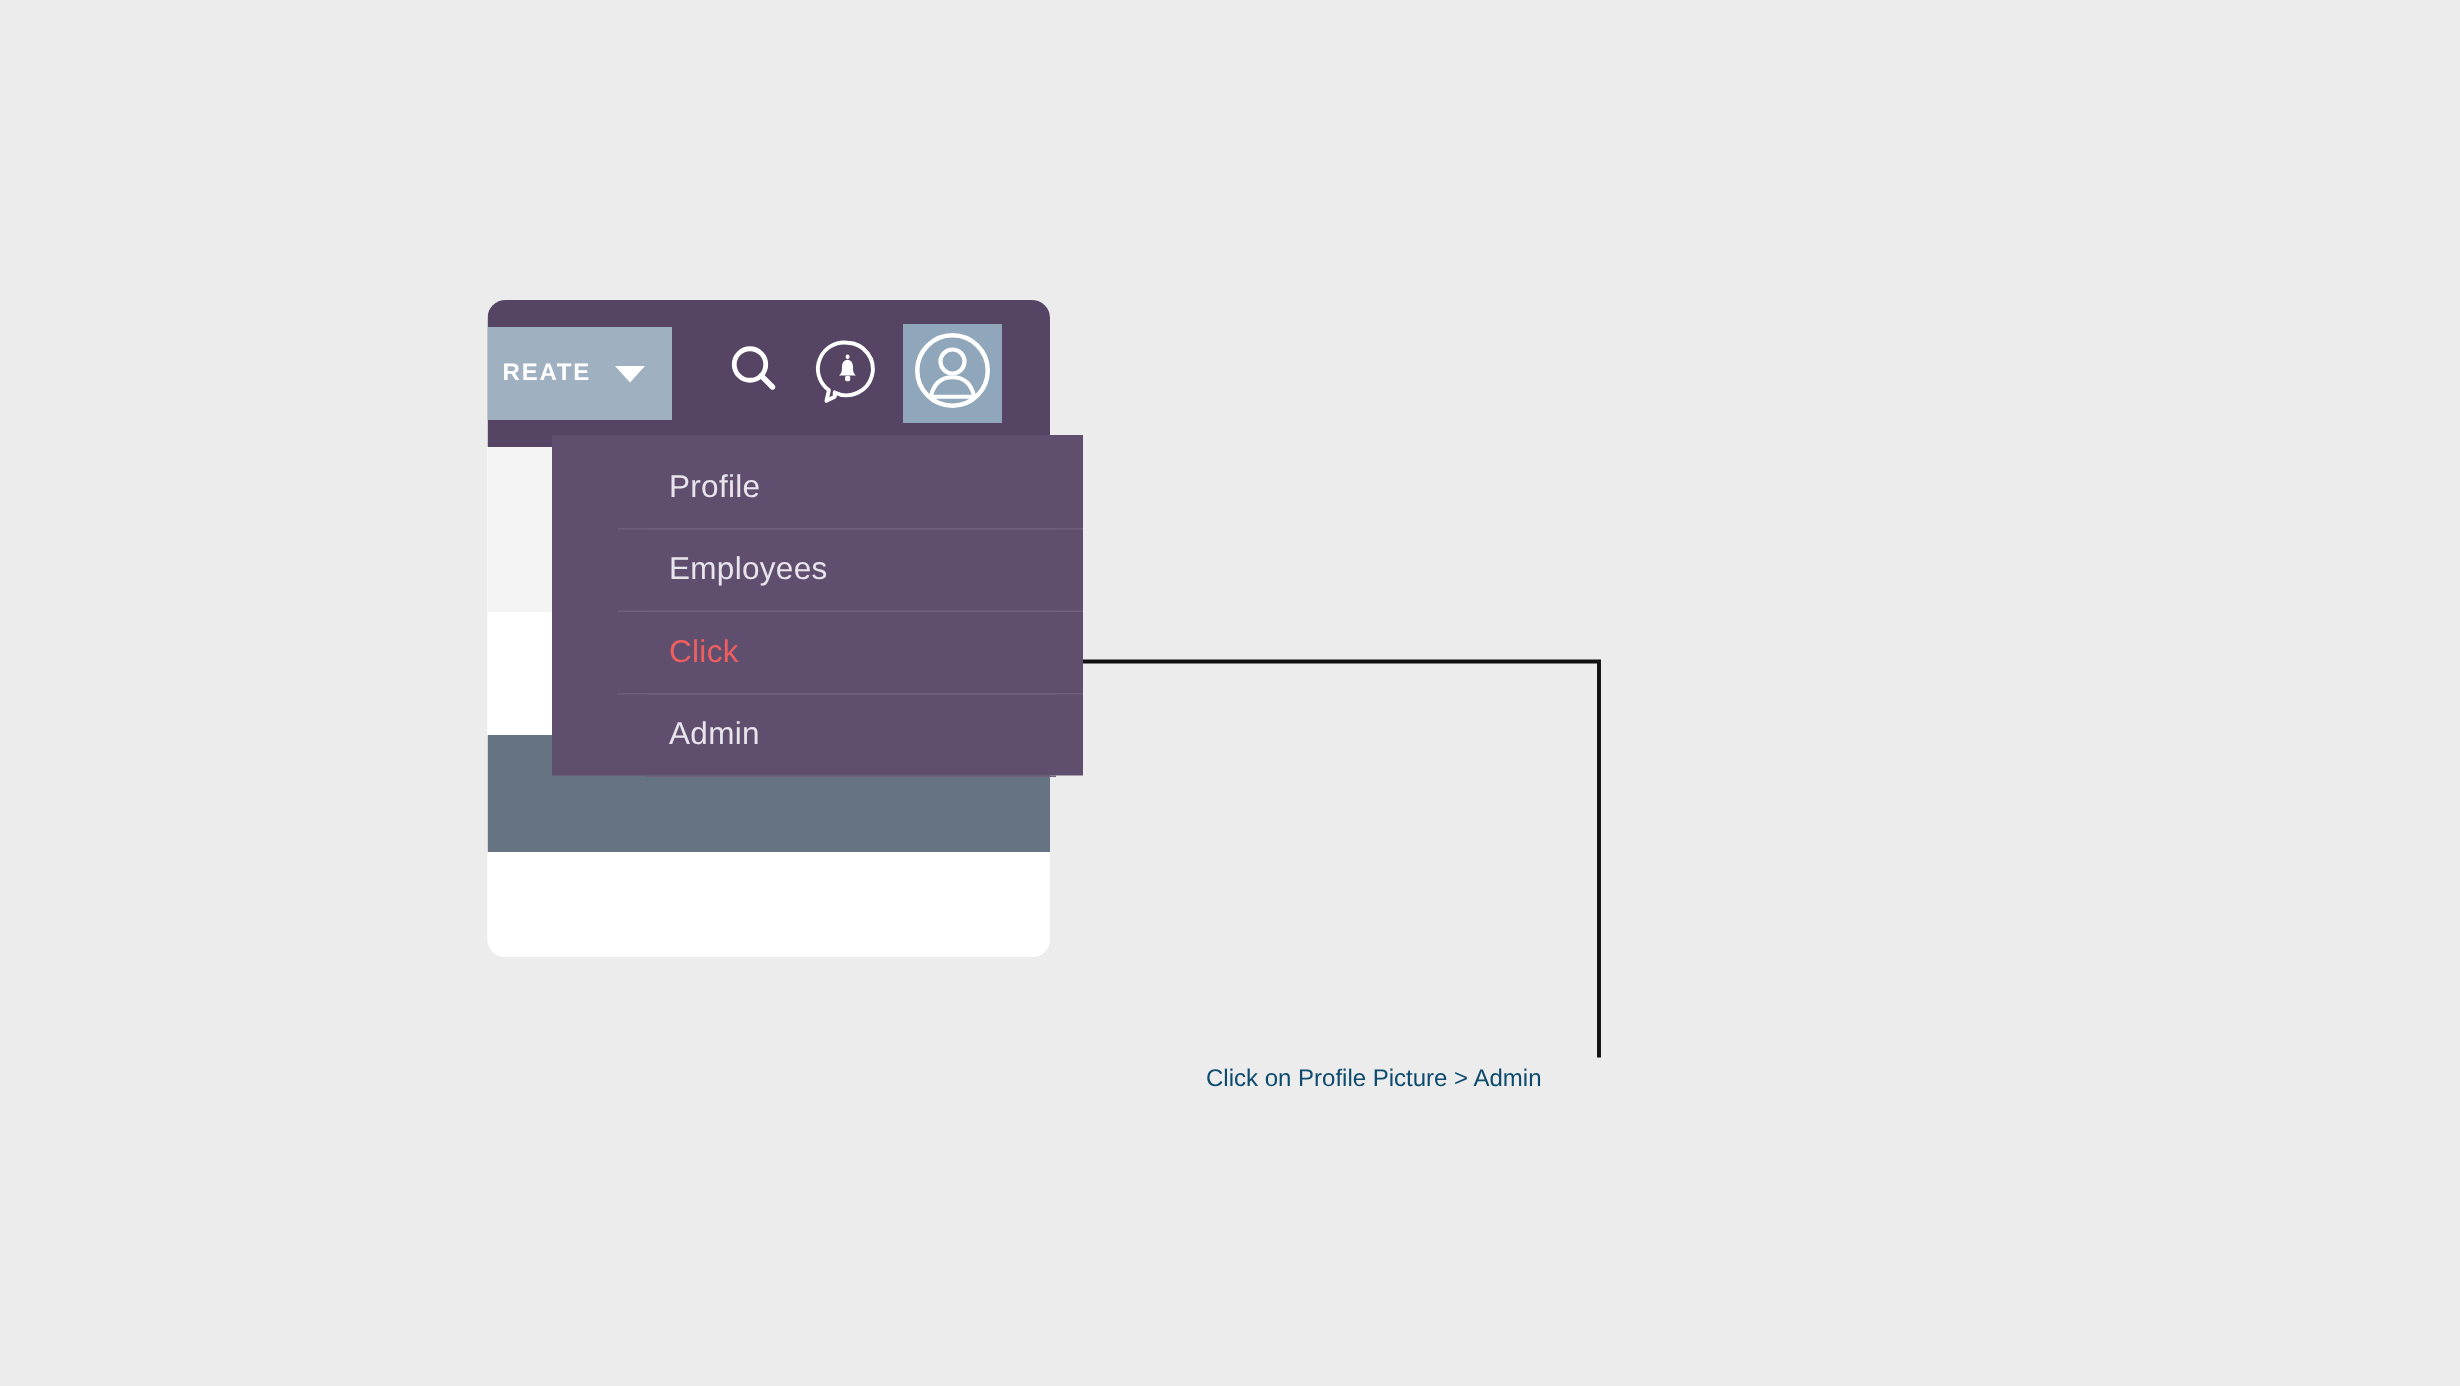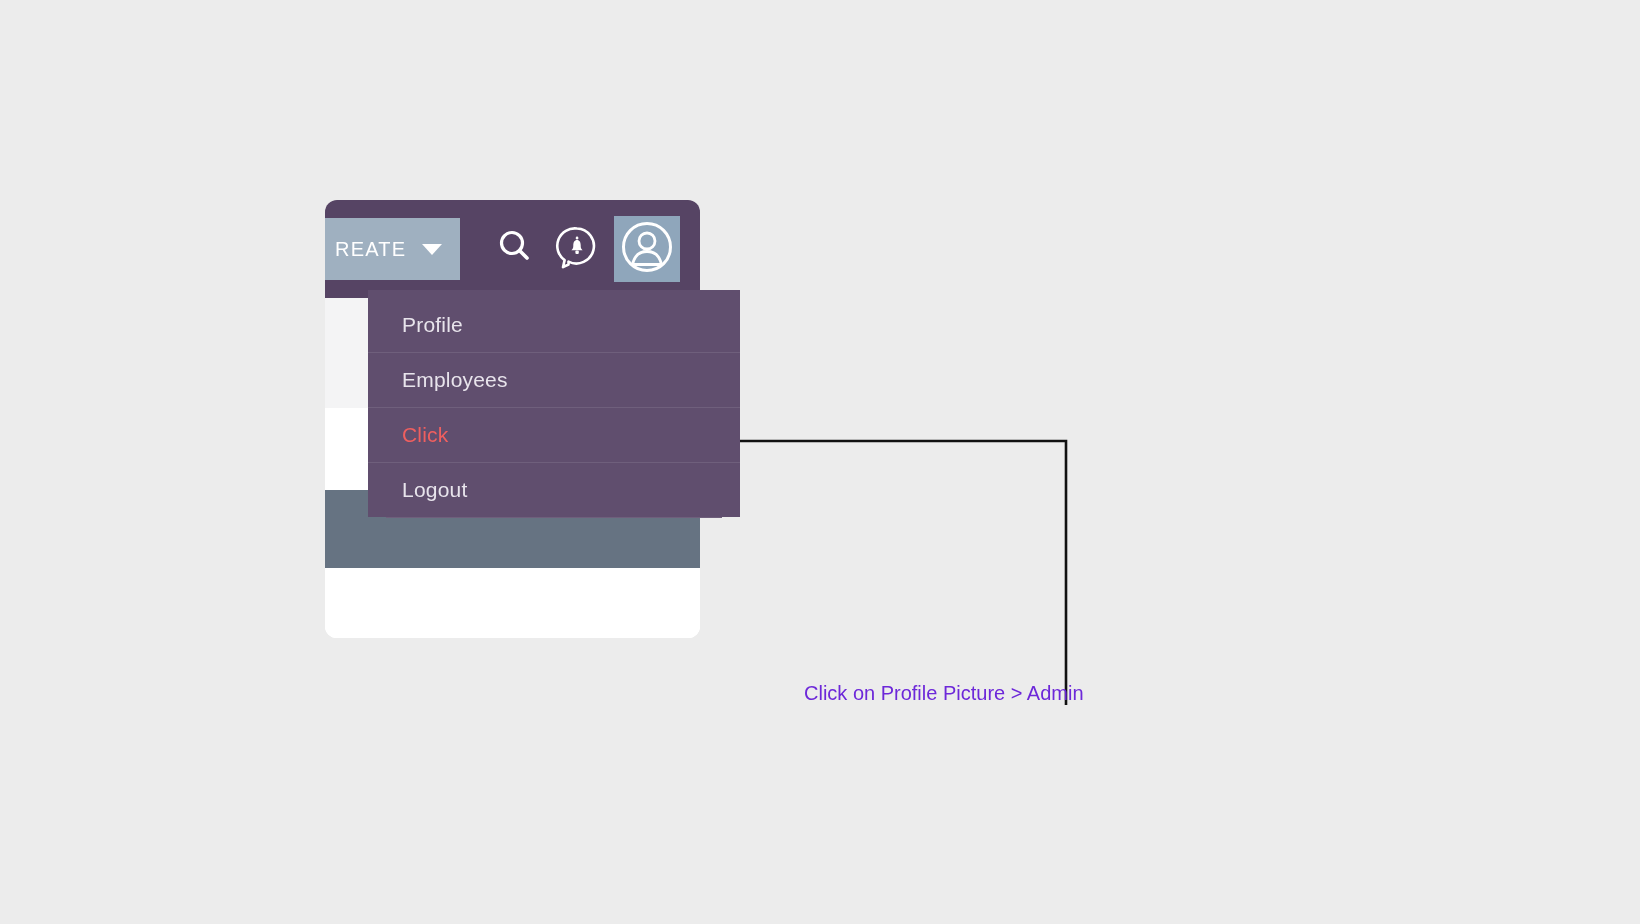--- a/index.html
+++ b/index.html
@@ -63,23 +63,23 @@
     height: 62px;
     background: #9fb0c0;
     display: flex;
     align-items: center;
     padding: 0 18px 0 10px;
     box-sizing: border-box;
     min-width: 122px;
   }
   #create-label {
     color: #ffffff;
-    font-size: 20px;
+    font-size: 16px;
     letter-spacing: 1.2px;
-    font-weight: 400;
+    font-weight: 700;
     white-space: nowrap;
   }
   #create-caret {
     margin-left: 16px;
     width: 0;
     height: 0;
     border-left: 10px solid transparent;
     border-right: 10px solid transparent;
     border-top: 11px solid #ffffff;
   }
@@ -99,24 +99,25 @@
     background: #8fa6bb;
     width: 66px;
     height: 66px;
   }
 
   
   #profile-menu {
     position: absolute;
     left: 368px;
     top: 290px;
-    width: 372px;
+    width: 310px;
     background: #604e6e;
     z-index: 20;
     padding-top: 8px;
+    padding-left: 44px;
   }
   .menu-item {
     height: 55px;
     display: flex;
     align-items: center;
     padding-left: 34px;
     box-sizing: border-box;
     border-bottom: 1px solid #6f5f7c;
     position: relative;
   }
@@ -138,23 +139,23 @@
   
   #annotation-layer {
     position: absolute;
     left: 0; top: 0;
     width: 1640px; height: 924px;
     pointer-events: none;
   }
   #annotation-caption {
     position: absolute;
     left: 804px;
-    top: 682px;
-    font-size: 20px;
-    color: #6d28d9;
+    top: 711px;
+    font-size: 16px;
+    color: #0c4a6e;
     white-space: nowrap;
     font-family: "Liberation Sans", sans-serif;
   }
 </style>
 </head>
 <body>
 
 <div id="app-card">
 
   <div id="page-body">
@@ -217,21 +218,21 @@
     <span class="menu-divider-inset"></span>
   </div>
 
   <div class="menu-item highlight">
     <span class="menu-item-label">Click</span>
     <span class="menu-divider-inset"></span>
   </div>
 
 
   <div class="menu-item">
-    <span class="menu-item-label">Logout</span>
+    <span class="menu-item-label">Admin</span>
     <span class="menu-divider-inset"></span>
   </div>
 
 
 </div>
 
 <svg id="annotation-layer" viewBox="0 0 1640 924" aria-hidden="true">
   <defs>
     <marker id="arrowhead" markerWidth="9" markerHeight="9" refX="8" refY="4.5" orient="auto" markerUnits="strokeWidth">
       <path d="M8,0 L8,9 L0,4.5 Z" fill="#111111"></path>

